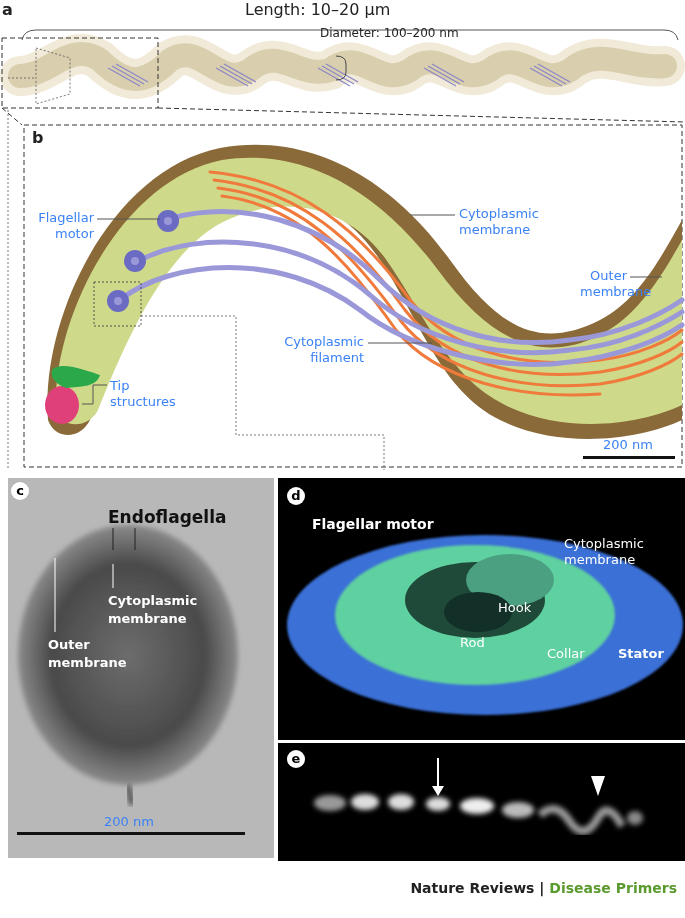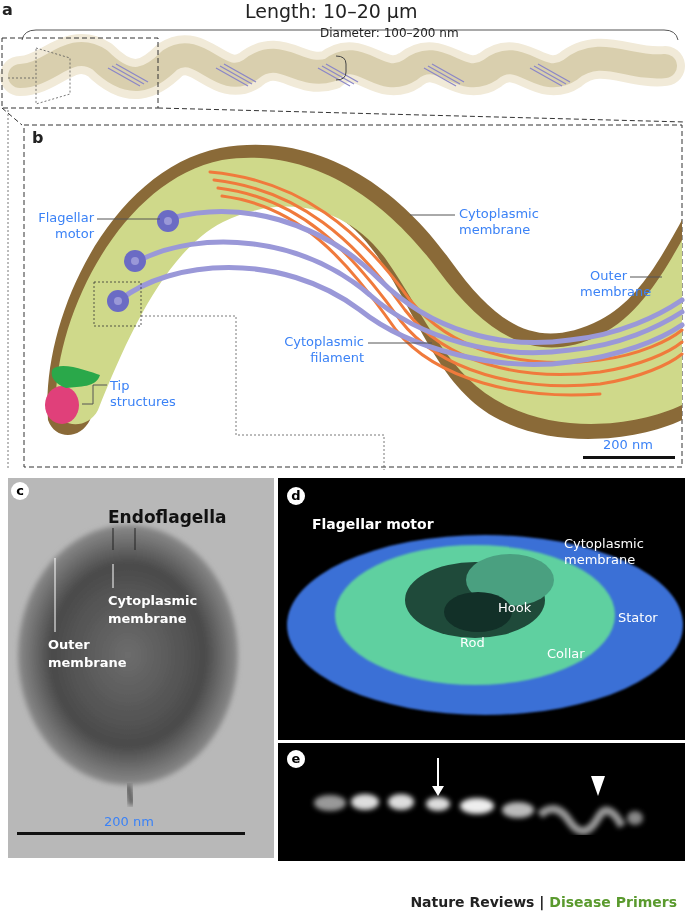--- a/index.html
+++ b/index.html
@@ -2,21 +2,21 @@
 <html><head>
 <meta charset="utf-8">
 <style>
   html,body{margin:0;padding:0;background:#fff;}
   body{width:685px;height:918px;position:relative;overflow:hidden;font-family:"DejaVu Sans",sans-serif;color:#222;}
   .abs{position:absolute;}
   .lbl{font-size:13px;line-height:16px;color:#3b82f6;white-space:nowrap;}
   .panel-letter{font-weight:bold;font-size:16px;}
   .badge{position:absolute;width:18px;height:18px;border-radius:50%;background:#fff;color:#000;font-weight:bold;font-size:13px;line-height:18px;text-align:center;}
   .wlbl{color:#fff;font-size:13px;line-height:16px;white-space:nowrap;margin-top:28px;}
-  .footer{position:absolute;right:8px;bottom:8px;font-size:14px;font-weight:bold;}
+  .footer{position:absolute;right:8px;bottom:22px;font-size:14px;font-weight:bold;}
   .footer .green{color:#5a9a2e;}
   svg{position:absolute;left:0;top:0;}
 </style>
 </head>
 <body>
 
 <svg width="685" height="918" viewBox="0 0 685 918">
   <defs>
     <radialGradient id="emgrad" cx="50%" cy="50%" r="50%">
       <stop offset="0%" stop-color="#6d6d6d"></stop>
@@ -134,21 +134,21 @@
     <ellipse cx="518" cy="810" rx="16" ry="8" fill="#bbb"></ellipse>
     <path d="M540,815 Q556,800 570,822 Q584,842 598,818 Q608,800 622,826" stroke="#999" stroke-width="8" fill="none"></path>
     <ellipse cx="635" cy="818" rx="8" ry="7" fill="#888"></ellipse>
   </g>
   <line x1="438" y1="758" x2="438" y2="790" stroke="#fff" stroke-width="2"></line>
   <path d="M432,786 L438,796 L444,786 Z" fill="#fff"></path>
   <path d="M591,776 L605,776 L598,796 Z" fill="#fff"></path>
 </svg>
 
 <div class="abs panel-letter" style="left:2px;top:0px;">a</div>
-<div class="abs" style="left:245px;top:0px;font-size:19px;">Length: 10–20&nbsp;µm</div>
+<div class="abs" style="left:245px;top:0px;font-size:16px;">Length: 10–20&nbsp;µm</div>
 <div class="abs" style="left:320px;top:26px;font-size:12px;">Diameter: 100–200&nbsp;nm</div>
 
 <div class="abs panel-letter" style="left:32px;top:128px;">b</div>
 <div class="abs lbl" style="left:30px;top:210px;text-align:right;width:64px;">
   <div>Flagellar</div>
   <div>motor</div>
 </div>
 <div class="abs lbl" style="left:459px;top:206px;">
   <div>Cytoplasmic</div>
   <div>membrane</div>
@@ -181,19 +181,19 @@
 
 <div class="badge" style="left:287px;top:487px;">d</div>
 <div class="abs wlbl" style="left:312px;top:488px;font-size:14px;font-weight:bold;">Flagellar motor</div>
 <div class="abs wlbl" style="left:564px;top:508px;">
   <div>Cytoplasmic</div>
   <div>membrane</div>
 </div>
 <div class="abs wlbl" style="left:498px;top:572px;">Hook</div>
 <div class="abs wlbl" style="left:460px;top:607px;">Rod</div>
 <div class="abs wlbl" style="left:547px;top:618px;">Collar</div>
-<div class="abs wlbl" style="left:618px;top:582px;">Stator</div>
+<div class="abs wlbl" style="left:618px;top:618px;font-weight:bold;">Stator</div>
 
 <div class="badge" style="left:287px;top:750px;">e</div>
 
 <div class="footer">
   <span>Nature Reviews</span><span> | </span><span class="green">Disease Primers</span>
 </div>
 
 </body></html>

